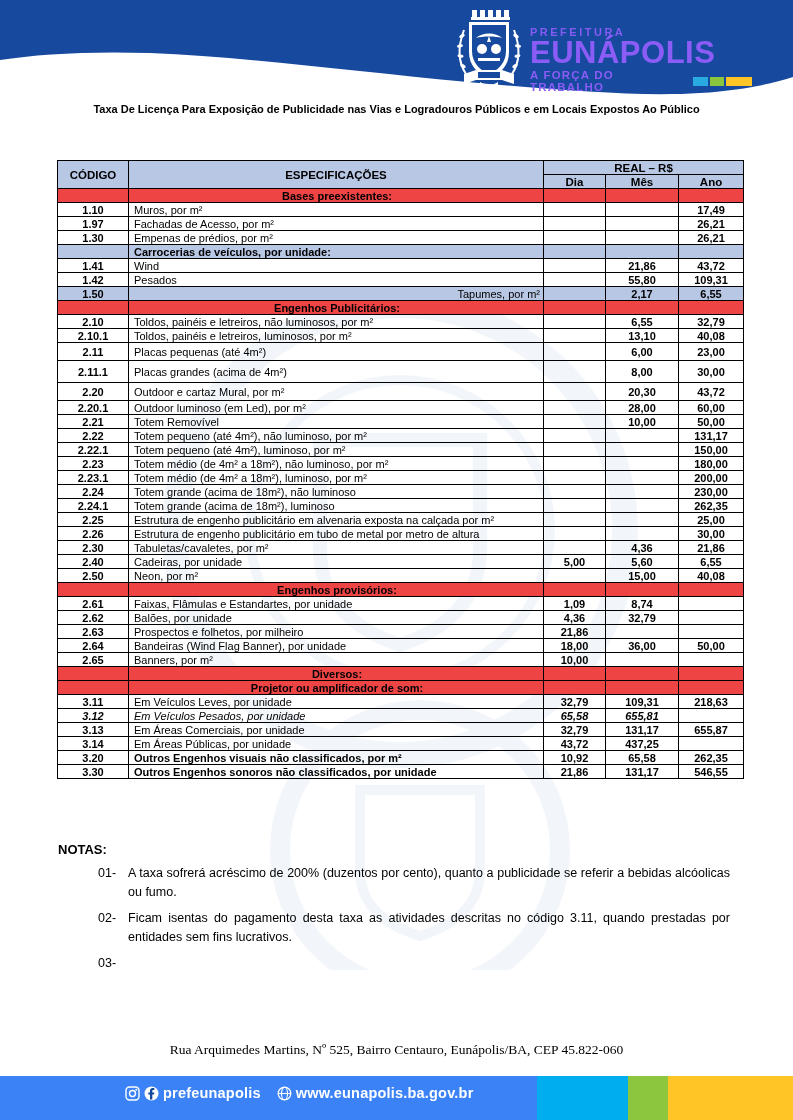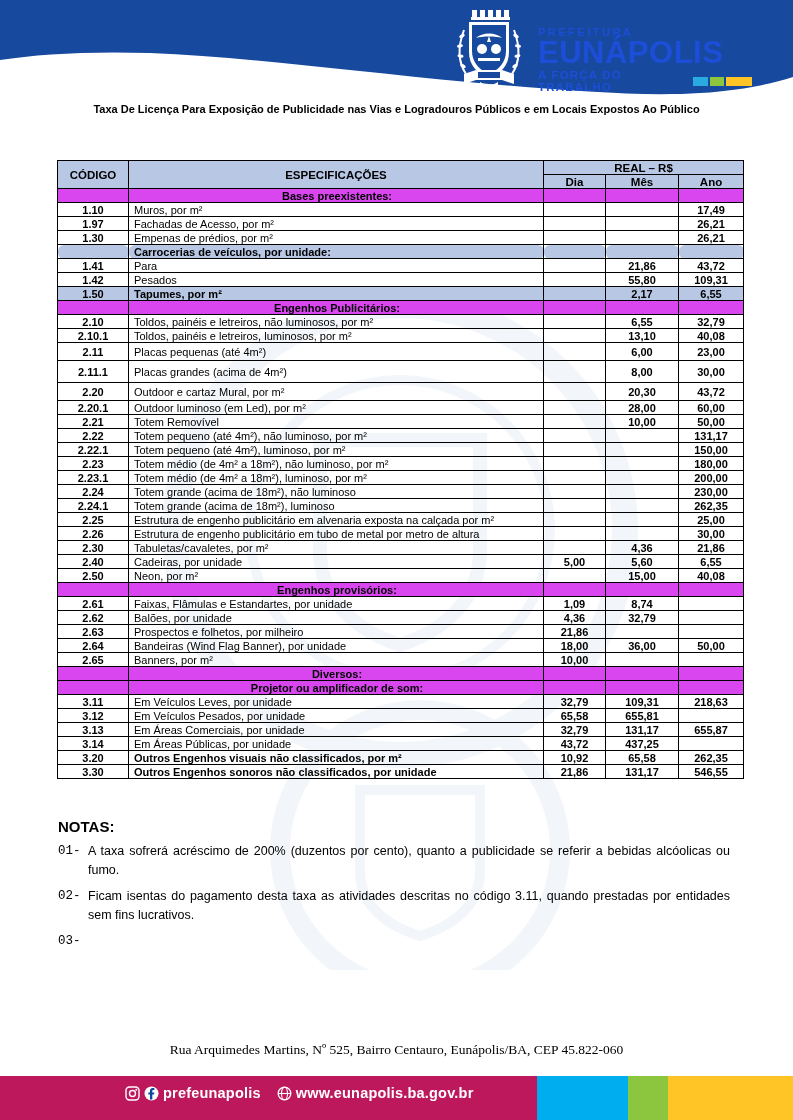--- a/index.html
+++ b/index.html
@@ -7,21 +7,21 @@
   .page {
     position:relative; width:793px; height:1120px; background:#fff;
     overflow:hidden; font-family:"Liberation Sans", sans-serif; color:#000;
   }
 
   
   .hdr { position:absolute; top:0; left:0; width:793px; height:100px; }
   .hdr svg { display:block; }
   .logo-group { position:absolute; top:8px; left:452px; width:300px; height:88px; display:flex; }
   .crest { width:74px; height:84px; flex:0 0 auto; }
-  .logo-text { margin-left:12px; padding-top:18px; color:#1d4ed8; }
+  .logo-text { margin-left:4px; padding-top:18px; color:#8b5cf6; }
   .prefeitura { font-size:11px; letter-spacing:2.5px; font-weight:bold; opacity:.95; }
   .cityname { font-size:31px; font-weight:bold; letter-spacing:.5px; line-height:30px; }
   .slogan-row { display:flex; align-items:center; margin-top:1px; }
   .slogan { font-size:11.5px; font-weight:bold; letter-spacing:1.2px; }
   .blocks { display:flex; margin-left:6px; }
   .blocks span { height:9px; display:inline-block; margin-left:2px; }
   .bk-c { width:15px; background:#29abe2; }
   .bk-g { width:14px; background:#8cc63e; }
   .bk-y { width:26px; background:#ffc527; }
 
@@ -34,40 +34,40 @@
 
   
   .tblwrap { position:absolute; left:57px; top:160px; width:686px; }
   table { border-collapse:collapse; width:686px; table-layout:fixed; }
   th, td { border:1px solid #000; font-size:11px; line-height:12px;
            vertical-align:middle; padding:0 3px; overflow:hidden; white-space:nowrap; }
   thead th { background:#b8c7e4; font-weight:bold; font-size:11.5px; height:14px; }
   td.code { font-weight:bold; text-align:center; }
   td.spec { text-align:left; padding-left:5px; }
   td.num  { font-weight:bold; text-align:center; }
-  tr.section td { background:#d946ef; }
+  tr.section td { background:#ef4444; }
   tr.section td.spec { font-weight:bold; text-align:center; }
-  tr.section-left td { background:#b8c7e4;border-radius:6px; }
+  tr.section-left td { background:#b8c7e4; }
   tr.section-left td.spec { font-weight:bold; text-align:left; }
   tr.highlight td { background:#b8c7e4; }
-  tr.highlight td.spec { font-weight:bold; text-align:left; }
+  tr.highlight td.spec { font-weight:normal; text-align:right; }
   tr.item-bold td.spec { font-weight:bold; }
 
   
   .notas { position:absolute; left:58px; top:818px; width:680px; }
-  .notas-h { font-weight:bold; font-size:15px; }
+  .notas-h { font-weight:bold; font-size:13px;margin-top:24px; }
   .note-item { display:flex; margin-top:7px; font-size:12.5px; line-height:19px; }
   .note-item:first-of-type { margin-top:16px; }
-  .note-num { flex:0 0 30px; font-weight:normal;font-family:Liberation Mono, monospace; }
+  .note-num { flex:0 0 30px; margin-left:40px; font-weight:normal; }
   .note-txt { flex:1 1 auto; text-align:justify; padding-right:8px; }
 
   
   .addr { position:absolute; left:0; top:1042px; width:793px; text-align:center;
           font-family:"Liberation Serif", serif; font-size:13.5px; }
-  .fbar { position:absolute; left:0; top:1076px; width:793px; height:44px; background:#be185d; }
+  .fbar { position:absolute; left:0; top:1076px; width:793px; height:44px; background:#3b82f6; }
   .fbar .c1 { position:absolute; left:537px; top:0; width:91px; height:44px; background:#00aeef; }
   .fbar .c2 { position:absolute; left:628px; top:0; width:40px; height:44px; background:#8cc63e; }
   .fbar .c3 { position:absolute; left:668px; top:0; width:125px; height:44px; background:#ffc527; }
   .social { position:absolute; left:125px; top:9px; display:flex; align-items:center;
             color:#fff; font-size:14.5px; font-weight:bold; letter-spacing:.2px; }
   .social svg { margin-right:4px; display:block; }
   .social .handle { margin-right:16px; }
 </style>
 </head>
 <body>
@@ -203,21 +203,21 @@
           </tr>
           <tr class="section-left" style="height: 14px;">
             <td class="code"></td>
             <td class="spec">Carrocerias de veículos, por unidade:</td>
             <td class="num"></td>
             <td class="num"></td>
             <td class="num"></td>
           </tr>
           <tr class="item" style="height: 14px;">
             <td class="code">1.41</td>
-            <td class="spec">Para</td>
+            <td class="spec">Wind</td>
             <td class="num"></td>
             <td class="num">21,86</td>
             <td class="num">43,72</td>
           </tr>
           <tr class="item" style="height: 14px;">
             <td class="code">1.42</td>
             <td class="spec">Pesados</td>
             <td class="num"></td>
             <td class="num">55,80</td>
             <td class="num">109,31</td>
@@ -418,21 +418,21 @@
             <td class="num"></td>
             <td class="num"></td>
           </tr>
           <tr class="item" style="height: 14px;">
             <td class="code">3.11</td>
             <td class="spec">Em Veículos Leves, por unidade</td>
             <td class="num">32,79</td>
             <td class="num">109,31</td>
             <td class="num">218,63</td>
           </tr>
-          <tr class="item" style="height: 14px;">
+          <tr class="item" style="height: 14px; font-style: italic;">
             <td class="code">3.12</td>
             <td class="spec">Em Veículos Pesados, por unidade</td>
             <td class="num">65,58</td>
             <td class="num">655,81</td>
             <td class="num"></td>
           </tr>
           <tr class="item" style="height: 14px;">
             <td class="code">3.13</td>
             <td class="spec">Em Áreas Comerciais, por unidade</td>
             <td class="num">32,79</td>

